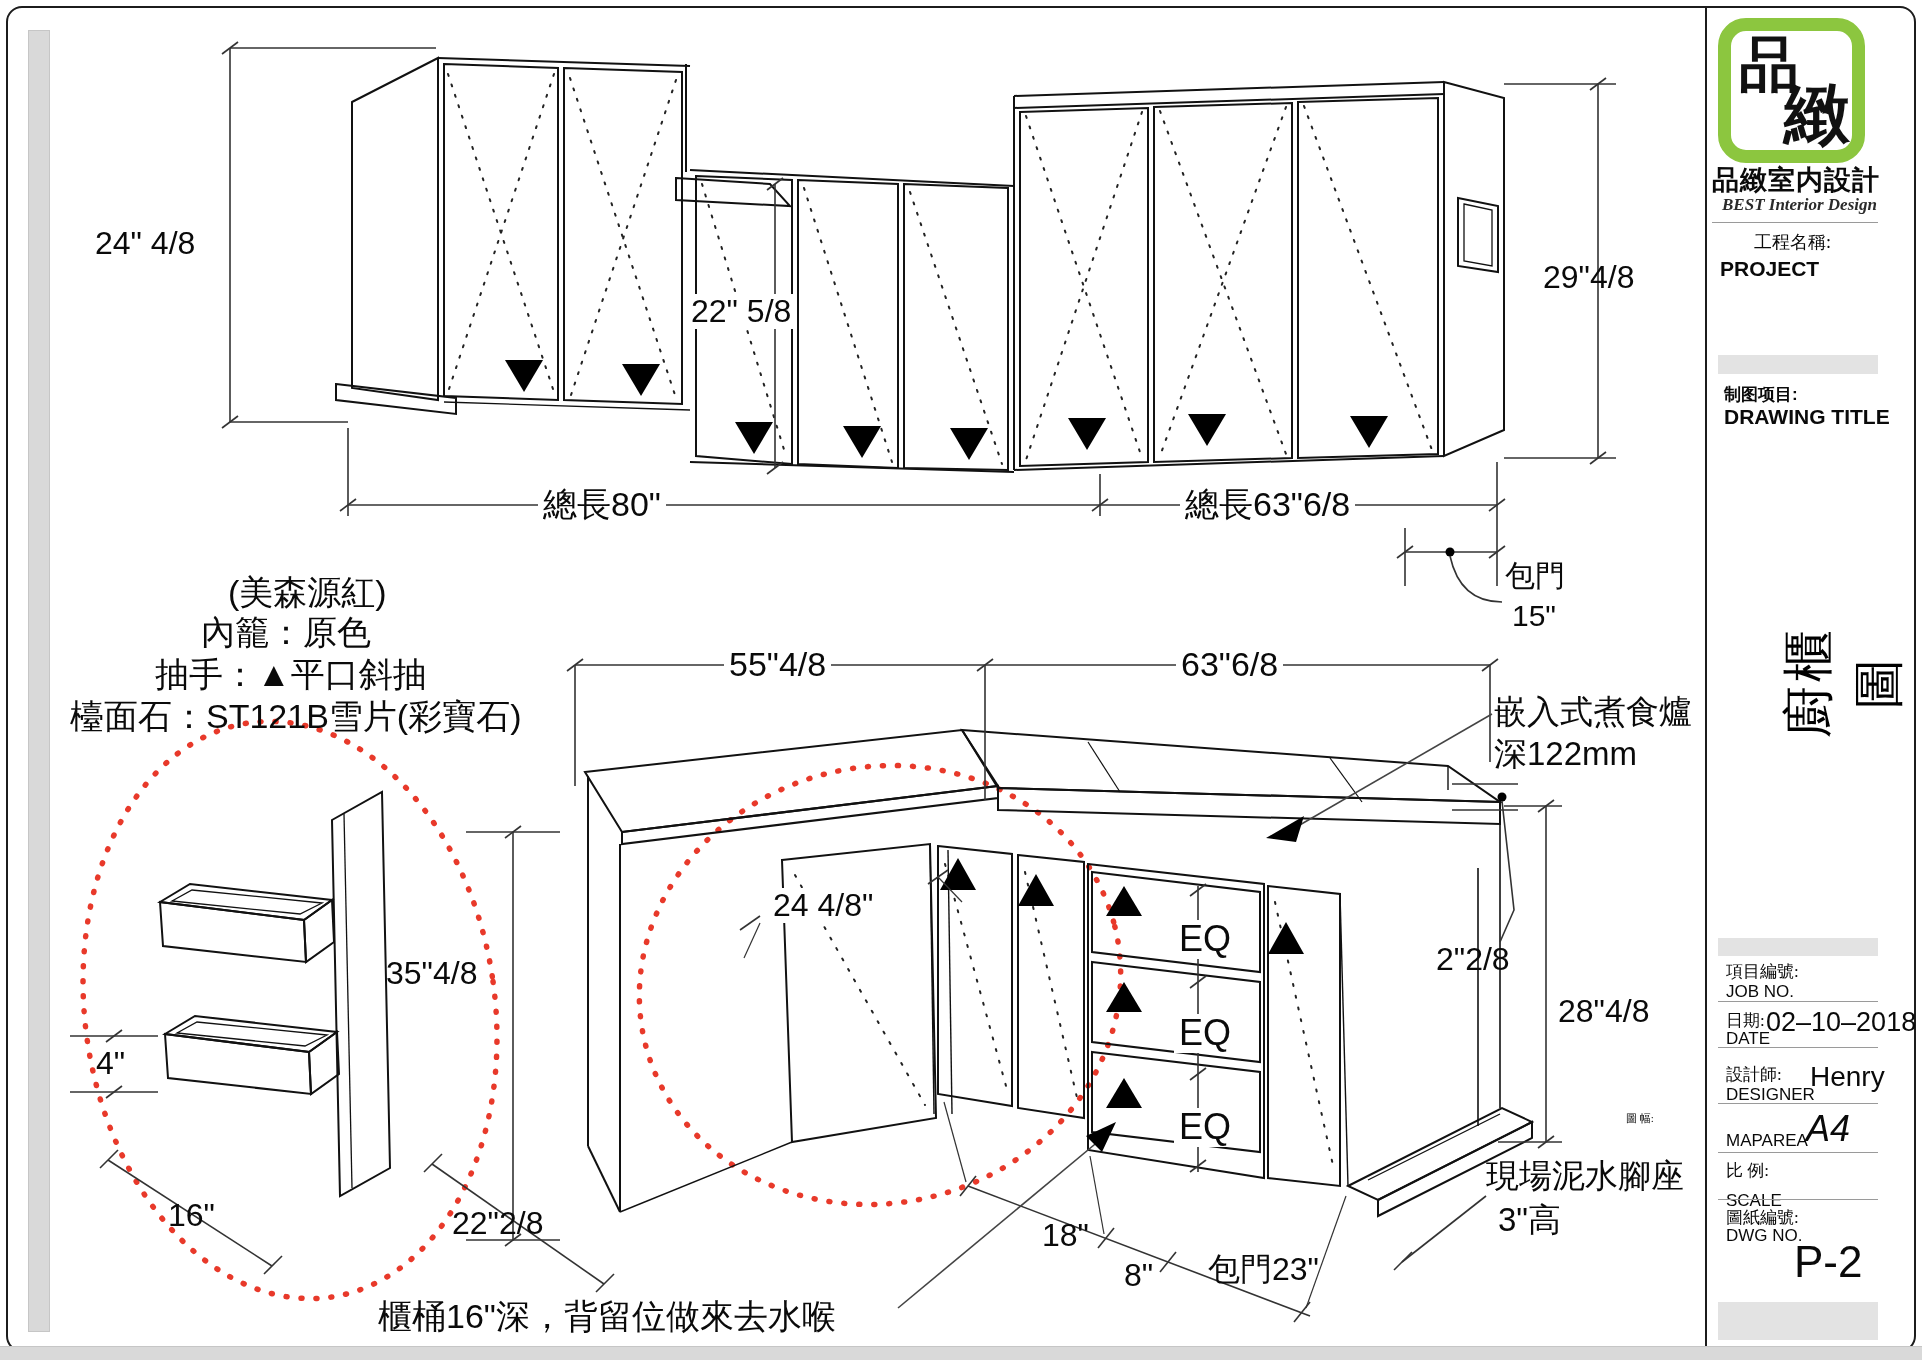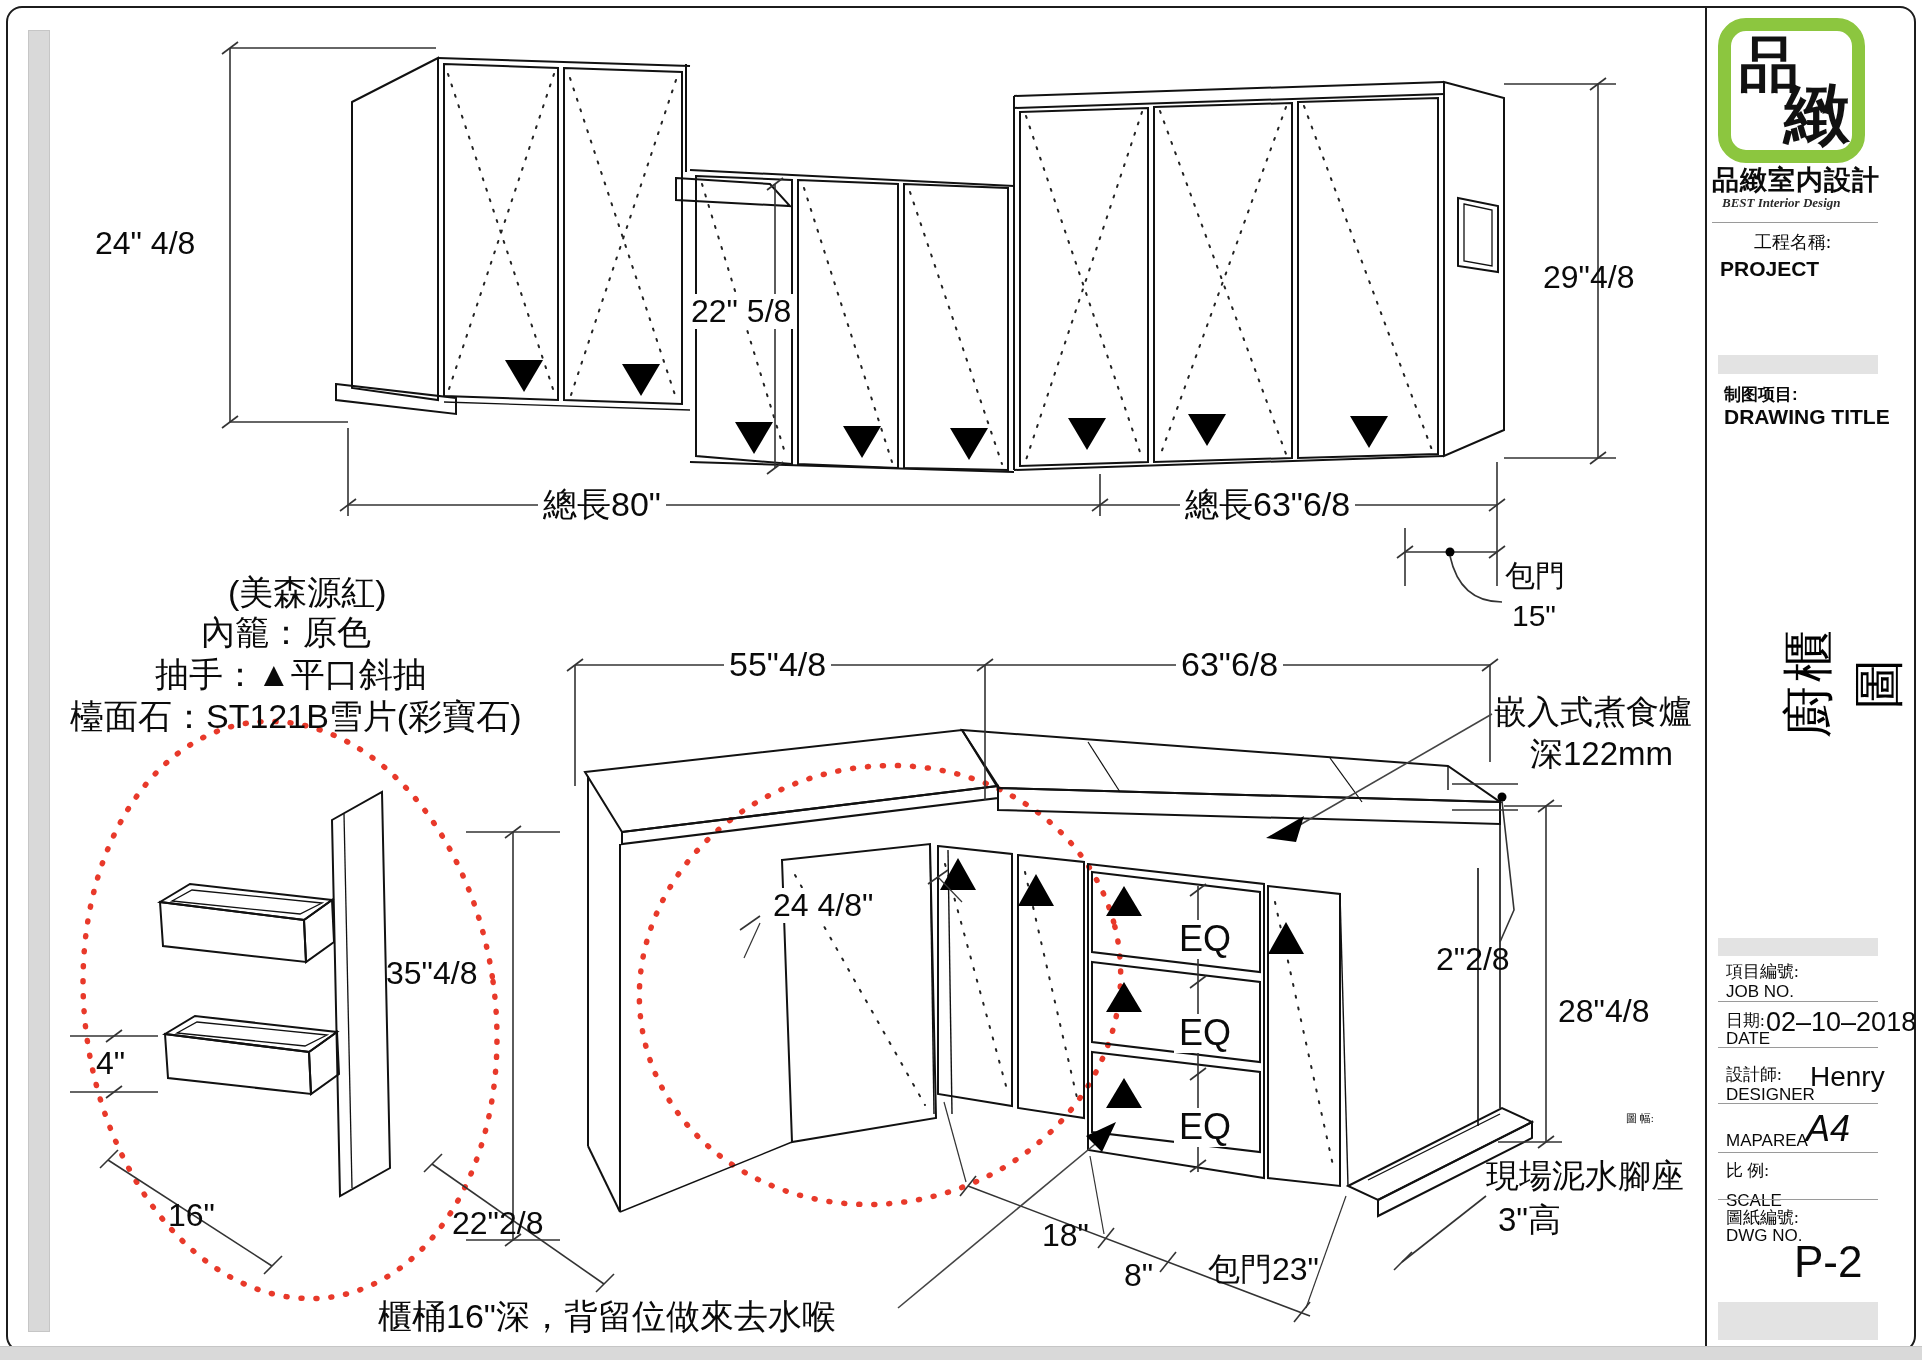--- a/index.html
+++ b/index.html
@@ -276,36 +276,36 @@
   <div class="lbl" style="left:1436px;top:942px;font-size:32px;">2"2/8</div>
   <div class="lbl" style="left:1558px;top:994px;font-size:32px;">28"4/8</div>
   <div class="lbl" style="left:1042px;top:1218px;font-size:32px;">18"</div>
   <div class="lbl" style="left:1124px;top:1258px;font-size:32px;">8"</div>
   <div class="lb l lbl" style="left:1208px;top:1252px;font-size:32px;">包門23"</div>
   <div class="lbl bgw" style="left:1174px;top:920px;font-size:36px;">EQ</div>
   <div class="lbl bgw" style="left:1174px;top:1014px;font-size:36px;">EQ</div>
   <div class="lbl bgw" style="left:1174px;top:1108px;font-size:36px;">EQ</div>
 
   <div class="lbl" style="left:1494px;top:694px;font-size:33px;">嵌入式煮食爐</div>
-  <div class="lbl" style="left:1530px;top:736px;font-size:33px;">深122mm</div>
+  <div class="lbl" style="left:1494px;top:736px;font-size:33px;">深122mm</div>
   <div class="lbl" style="left:1486px;top:1158px;font-size:33px;">現場泥水腳座</div>
   <div class="lbl" style="left:1498px;top:1202px;font-size:33px;">3"高</div>
   <div class="lbl" style="left:378px;top:1298px;font-size:34px;">櫃桶16"深，背留位做來去水喉</div>
 
   <div class="frame"></div>
   <div class="divider"></div>
   <div class="scroll-left"></div>
   <div class="scroll-bottom"></div>
 
   <div class="logo-box">
     <span class="logo-c1">品</span>
     <span class="logo-c2">緻</span>
   </div>
   <div class="lbl" style="left:1712px;top:166px;font-size:27px;font-weight:bold;letter-spacing:1px;">品緻室内設計</div>
-  <div class="lbl ser" style="left:1722px;top:196px;font-size:13px;font-style:italic;font-weight:bold;color:#2b2b2b;">BEST Interior Design</div>
+  <div class="lbl ser" style="left:1722px;top:196px;font-size:17px;font-style:italic;font-weight:bold;color:#2b2b2b;">BEST Interior Design</div>
   <div class="sep" style="left:1712px;top:222px;width:166px;"></div>
 
   <div class="lbl ser" style="left:1722px;top:233px;font-size:18px;margin-left:32px;">工程名稱:</div>
   <div class="lbl" style="left:1720px;top:258px;font-size:21px;font-weight:bold;">PROJECT</div>
 
   <div class="graybar" style="left:1718px;top:355px;width:160px;height:19px;"></div>
   <div class="lbl" style="left:1724px;top:386px;font-size:17px;font-weight:bold;">制图项目:</div>
   <div class="lbl" style="left:1724px;top:406px;font-size:21px;font-weight:bold;">DRAWING TITLE</div>
 
   <div class="vtitle">廚櫃圖</div>

